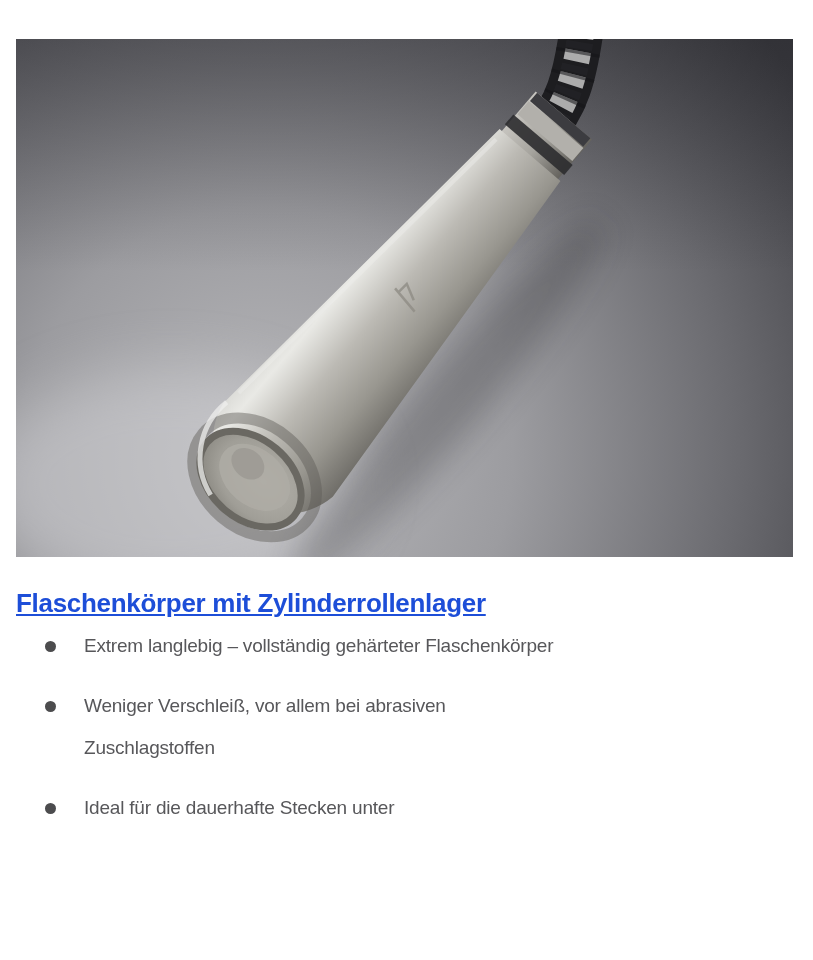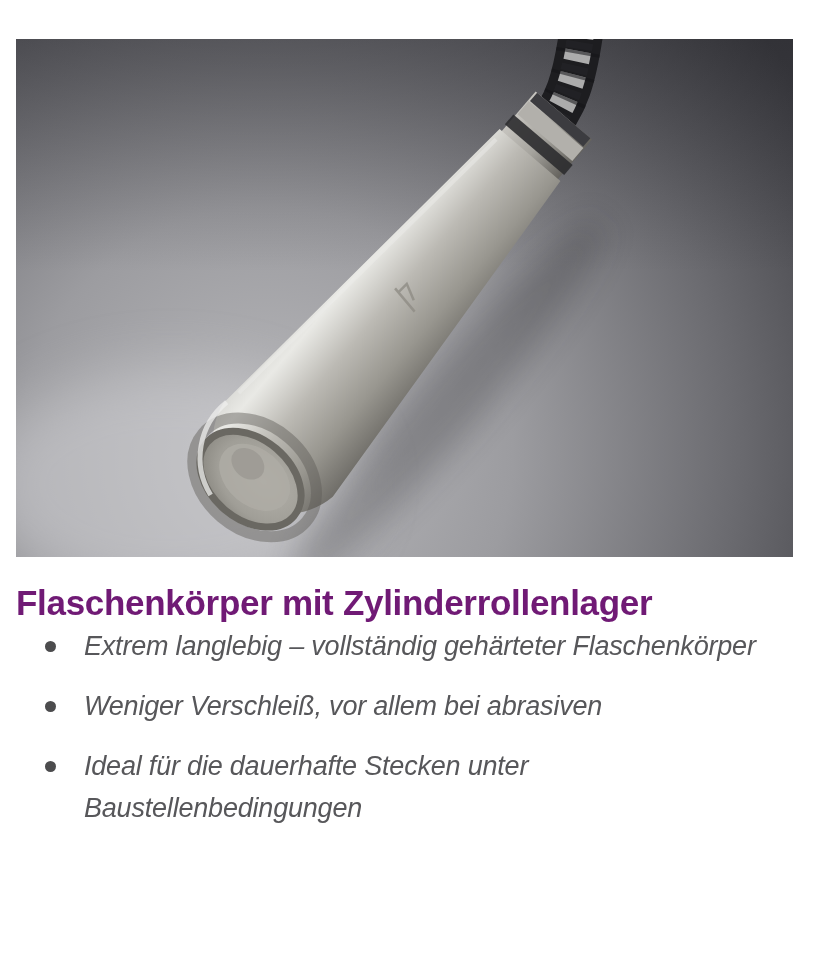--- a/index.html
+++ b/index.html
@@ -16,41 +16,41 @@
   .photo-wrap {
     margin: 39px 20px 0 16px;
     width: 777px;
     height: 518px;
     line-height: 0;
   }
   .photo-wrap svg { display: block; }
 
   .section-title {
     margin: 30px 16px 6px 16px;
-    font-size: 35px;
+    font-size: 26px;
     line-height: 32px;
     font-weight: bold;
-    color: #701a75;
+    color: #1d4ed8;
     letter-spacing: -0.3px;
+    text-decoration: underline;
   }
 
   ul.features {
     list-style: none;
     margin: 0;
     padding: 0 16px;
   }
   ul.features li {
     position: relative;
     padding-left: 68px;
-    font-size: 27px;
+    font-size: 19px;
     line-height: 42px;
     letter-spacing: -0.2px;
     color: #57575a;
     margin-bottom: 18px;
-    font-style: italic;
   }
   ul.features li::before {
     content: "";
     position: absolute;
     left: 29px;
     top: 16px;
     width: 11px;
     height: 11px;
     border-radius: 50%;
     background: #4c4c4e;
@@ -138,20 +138,20 @@
   </div>
 
   <h2 class="section-title">Flaschenkörper mit Zylinderrollenlager</h2>
 
   <ul class="features">
     <li>
       <span class="feature-line">Extrem langlebig – vollständig gehärteter Flaschenkörper</span>
     </li>
     <li>
       <span class="feature-line">Weniger Verschleiß, vor allem bei abrasiven</span>
+      <span class="feature-line">Zuschlagstoffen</span>
     </li>
     <li>
       <span class="feature-line">Ideal für die dauerhafte Stecken unter</span>
-      <span class="feature-line">Baustellenbedingungen</span>
     </li>
   </ul>
 
 </div>
 
 </body></html>

